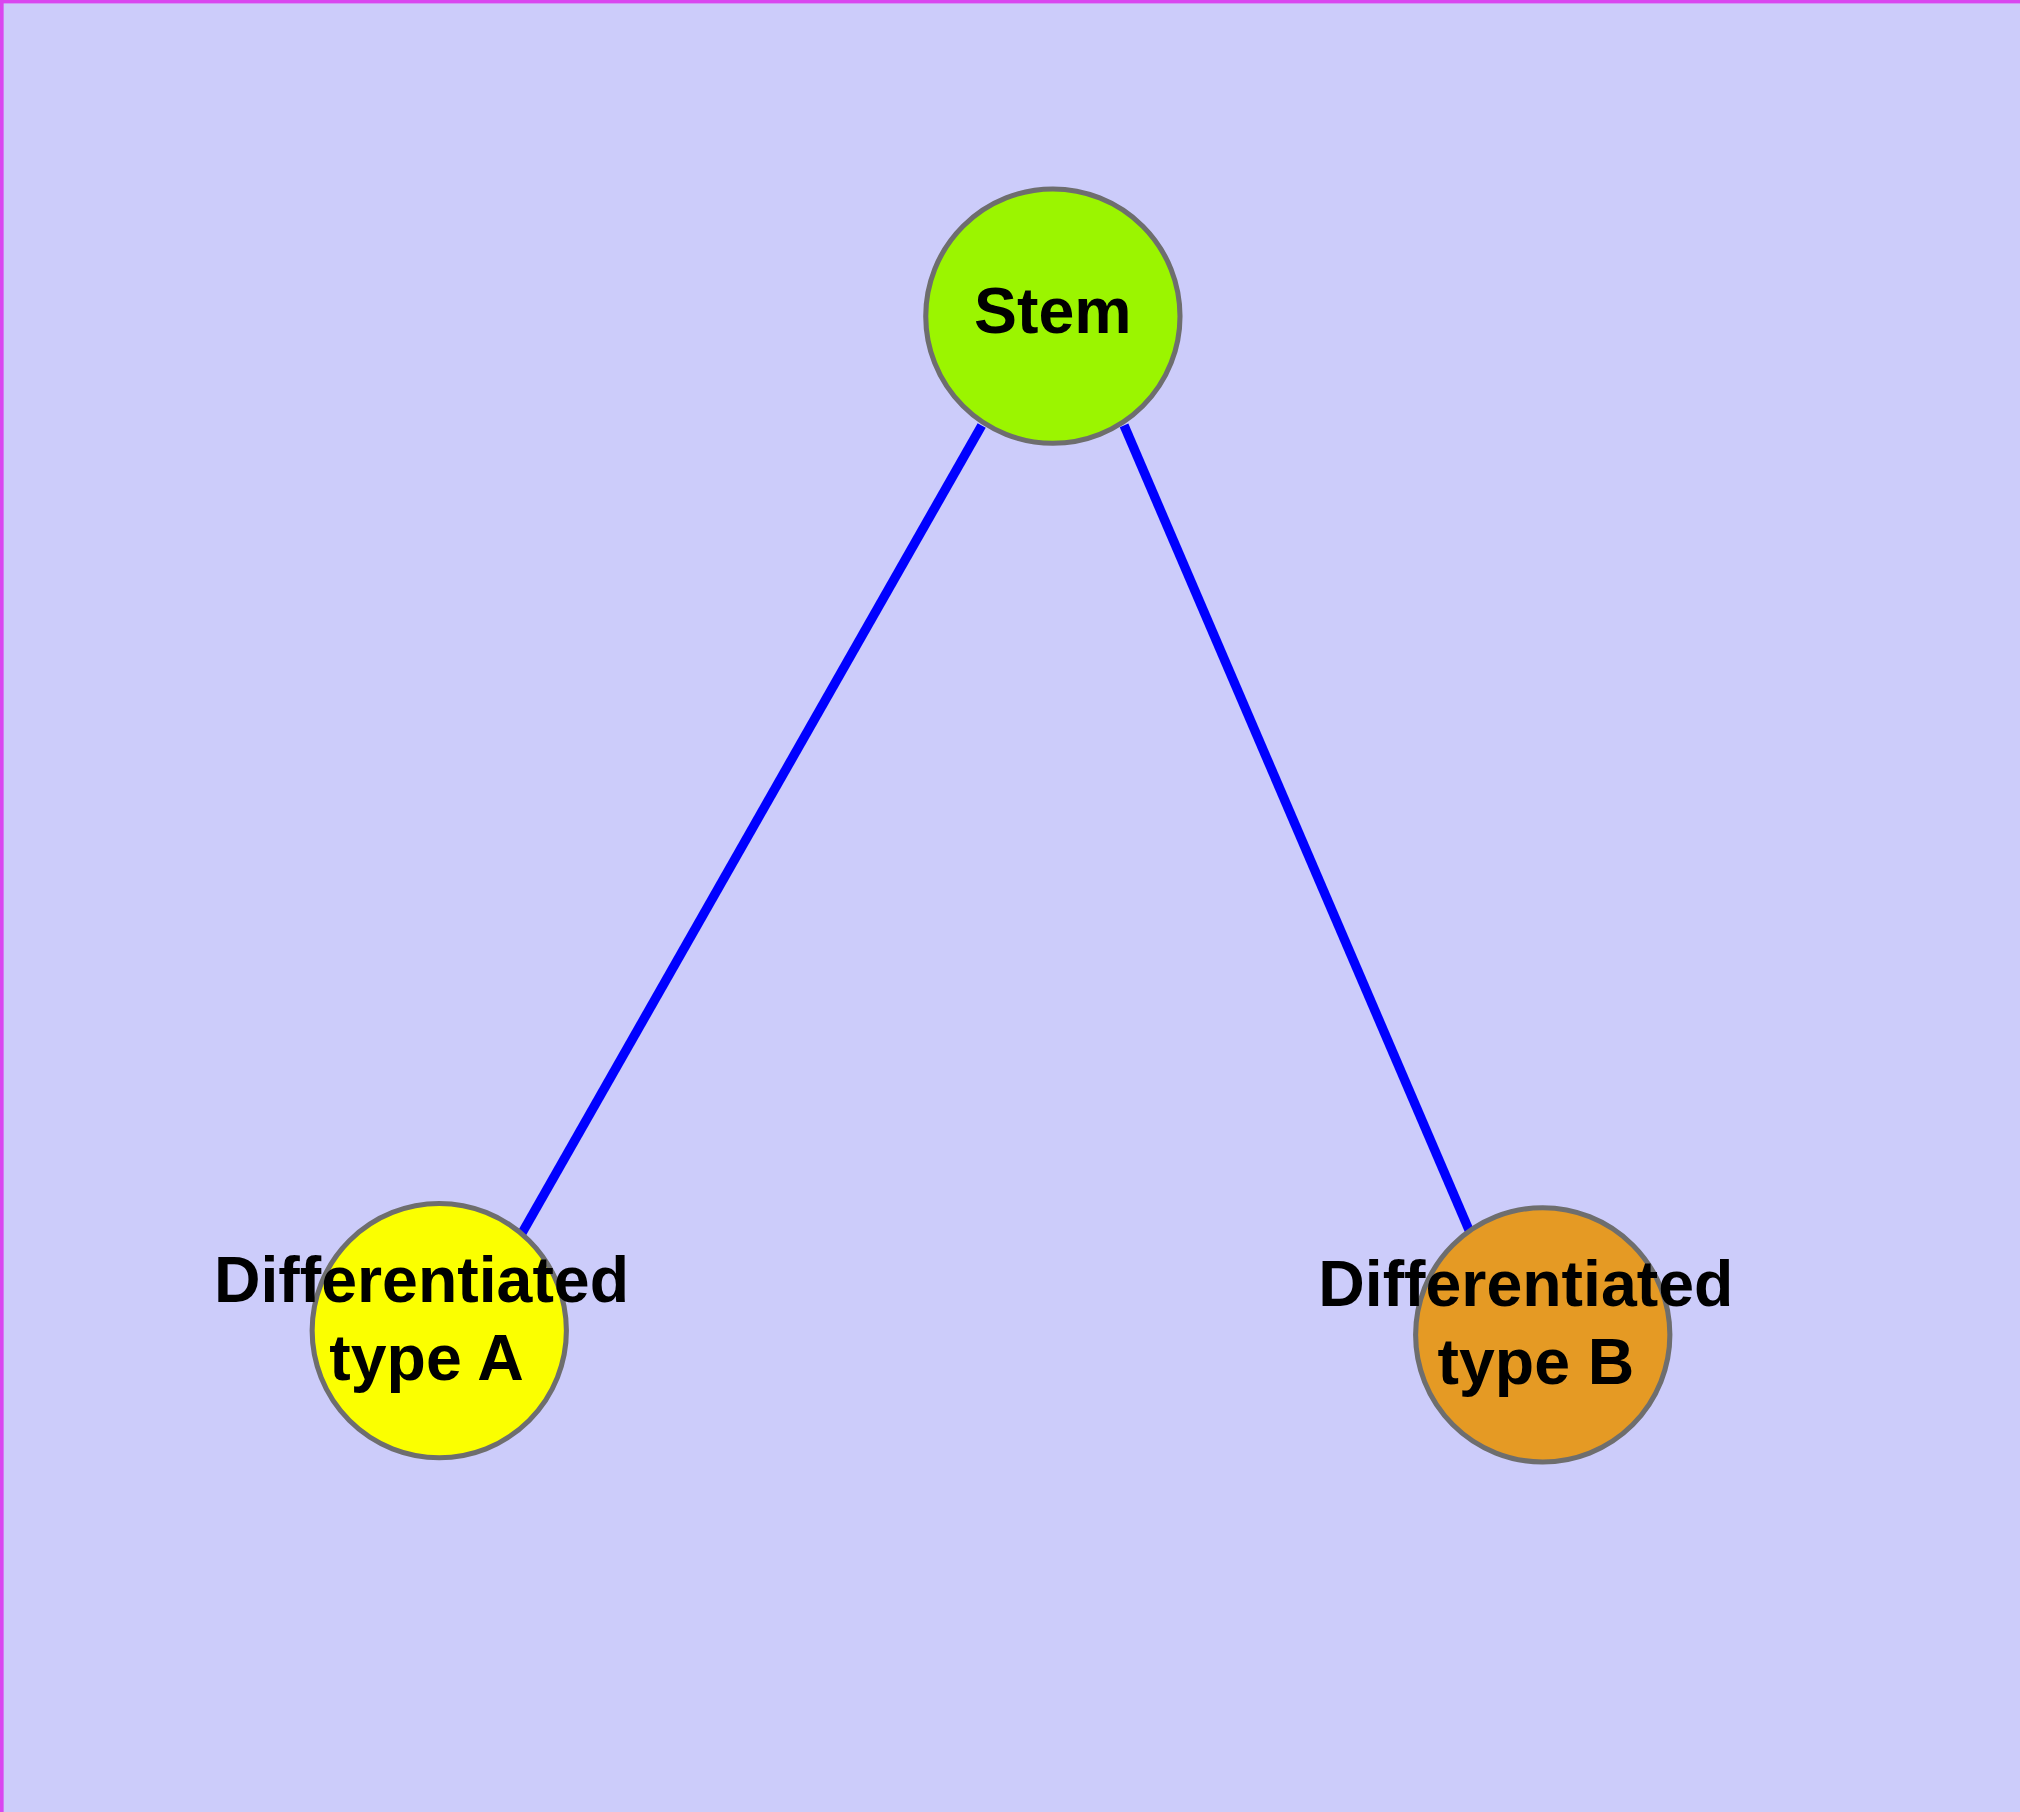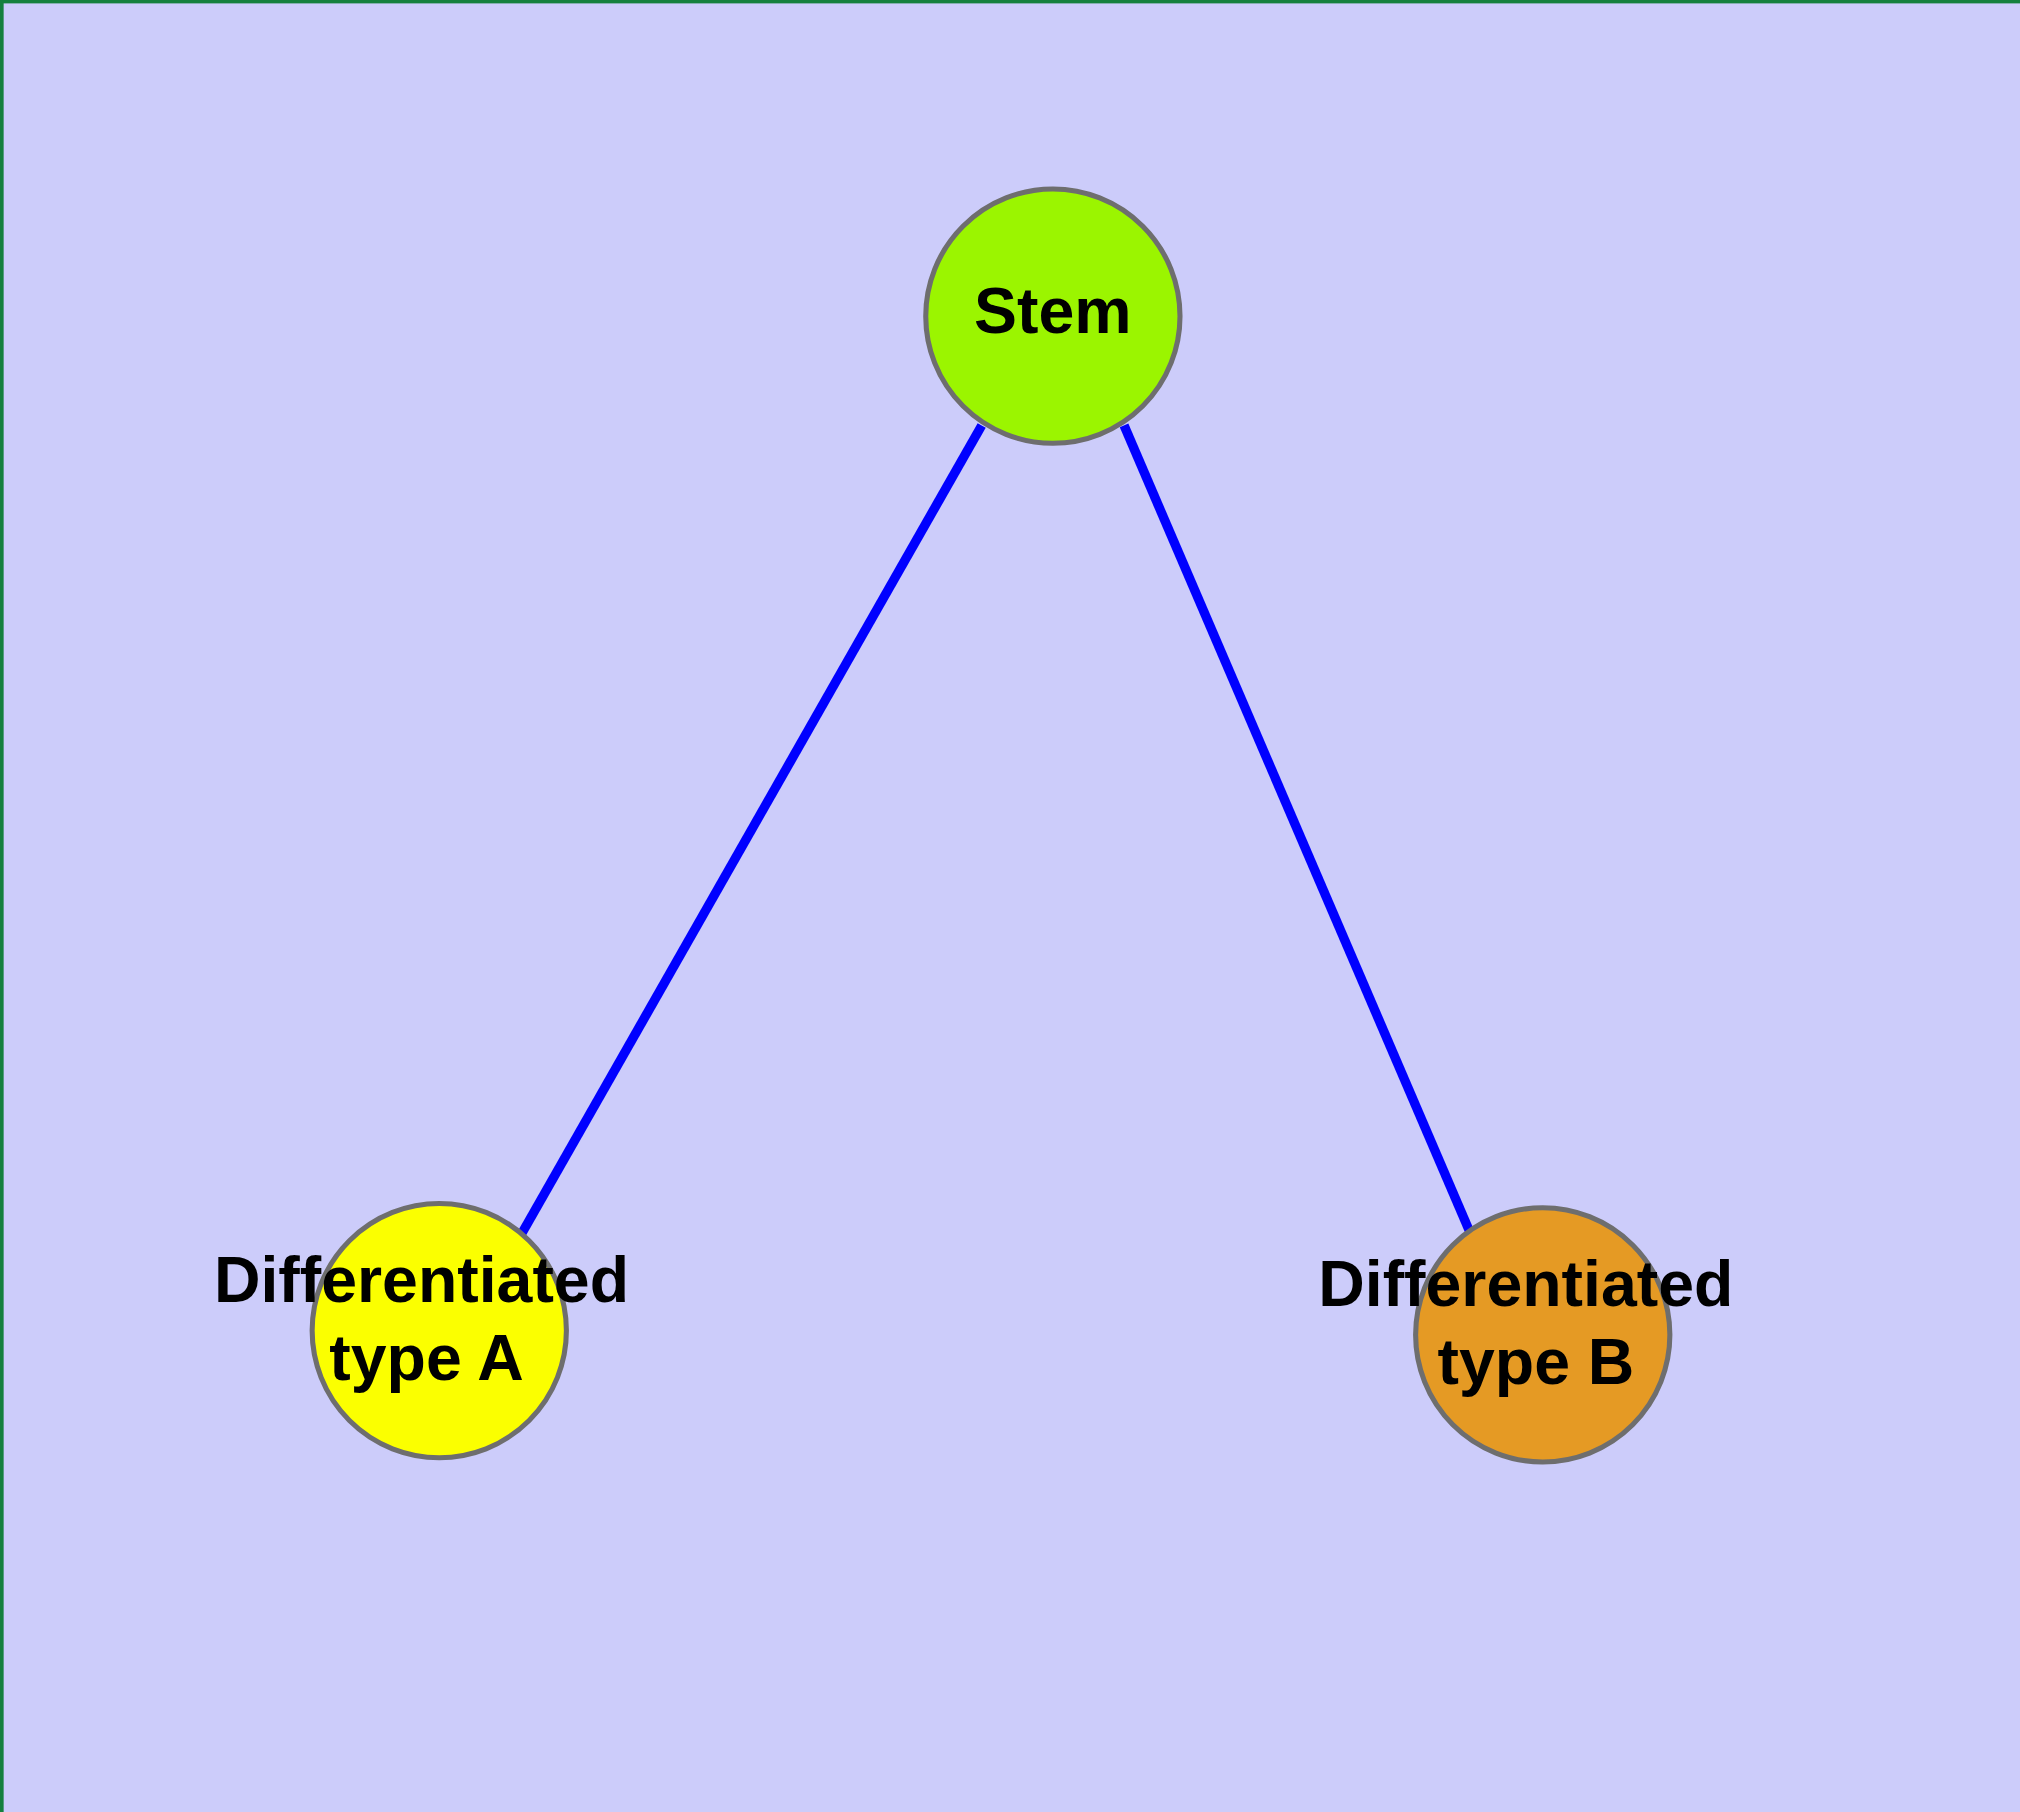--- a/index.html
+++ b/index.html
@@ -10,21 +10,21 @@
   body {
     width: 2021px;
     height: 1812px;
     overflow: hidden;
     font-family: "Liberation Sans", sans-serif;
   }
   #diagram-root {
     position: relative;
     width: 2021px;
     height: 1812px;
-    background: #15803d;
+    background: #d946ef;
     text-align: center;
   }
   #graph-canvas {
     position: absolute;
     left: 0;
     top: 0;
     width: 2021px;
     height: 1812px;
     display: block;
   }

